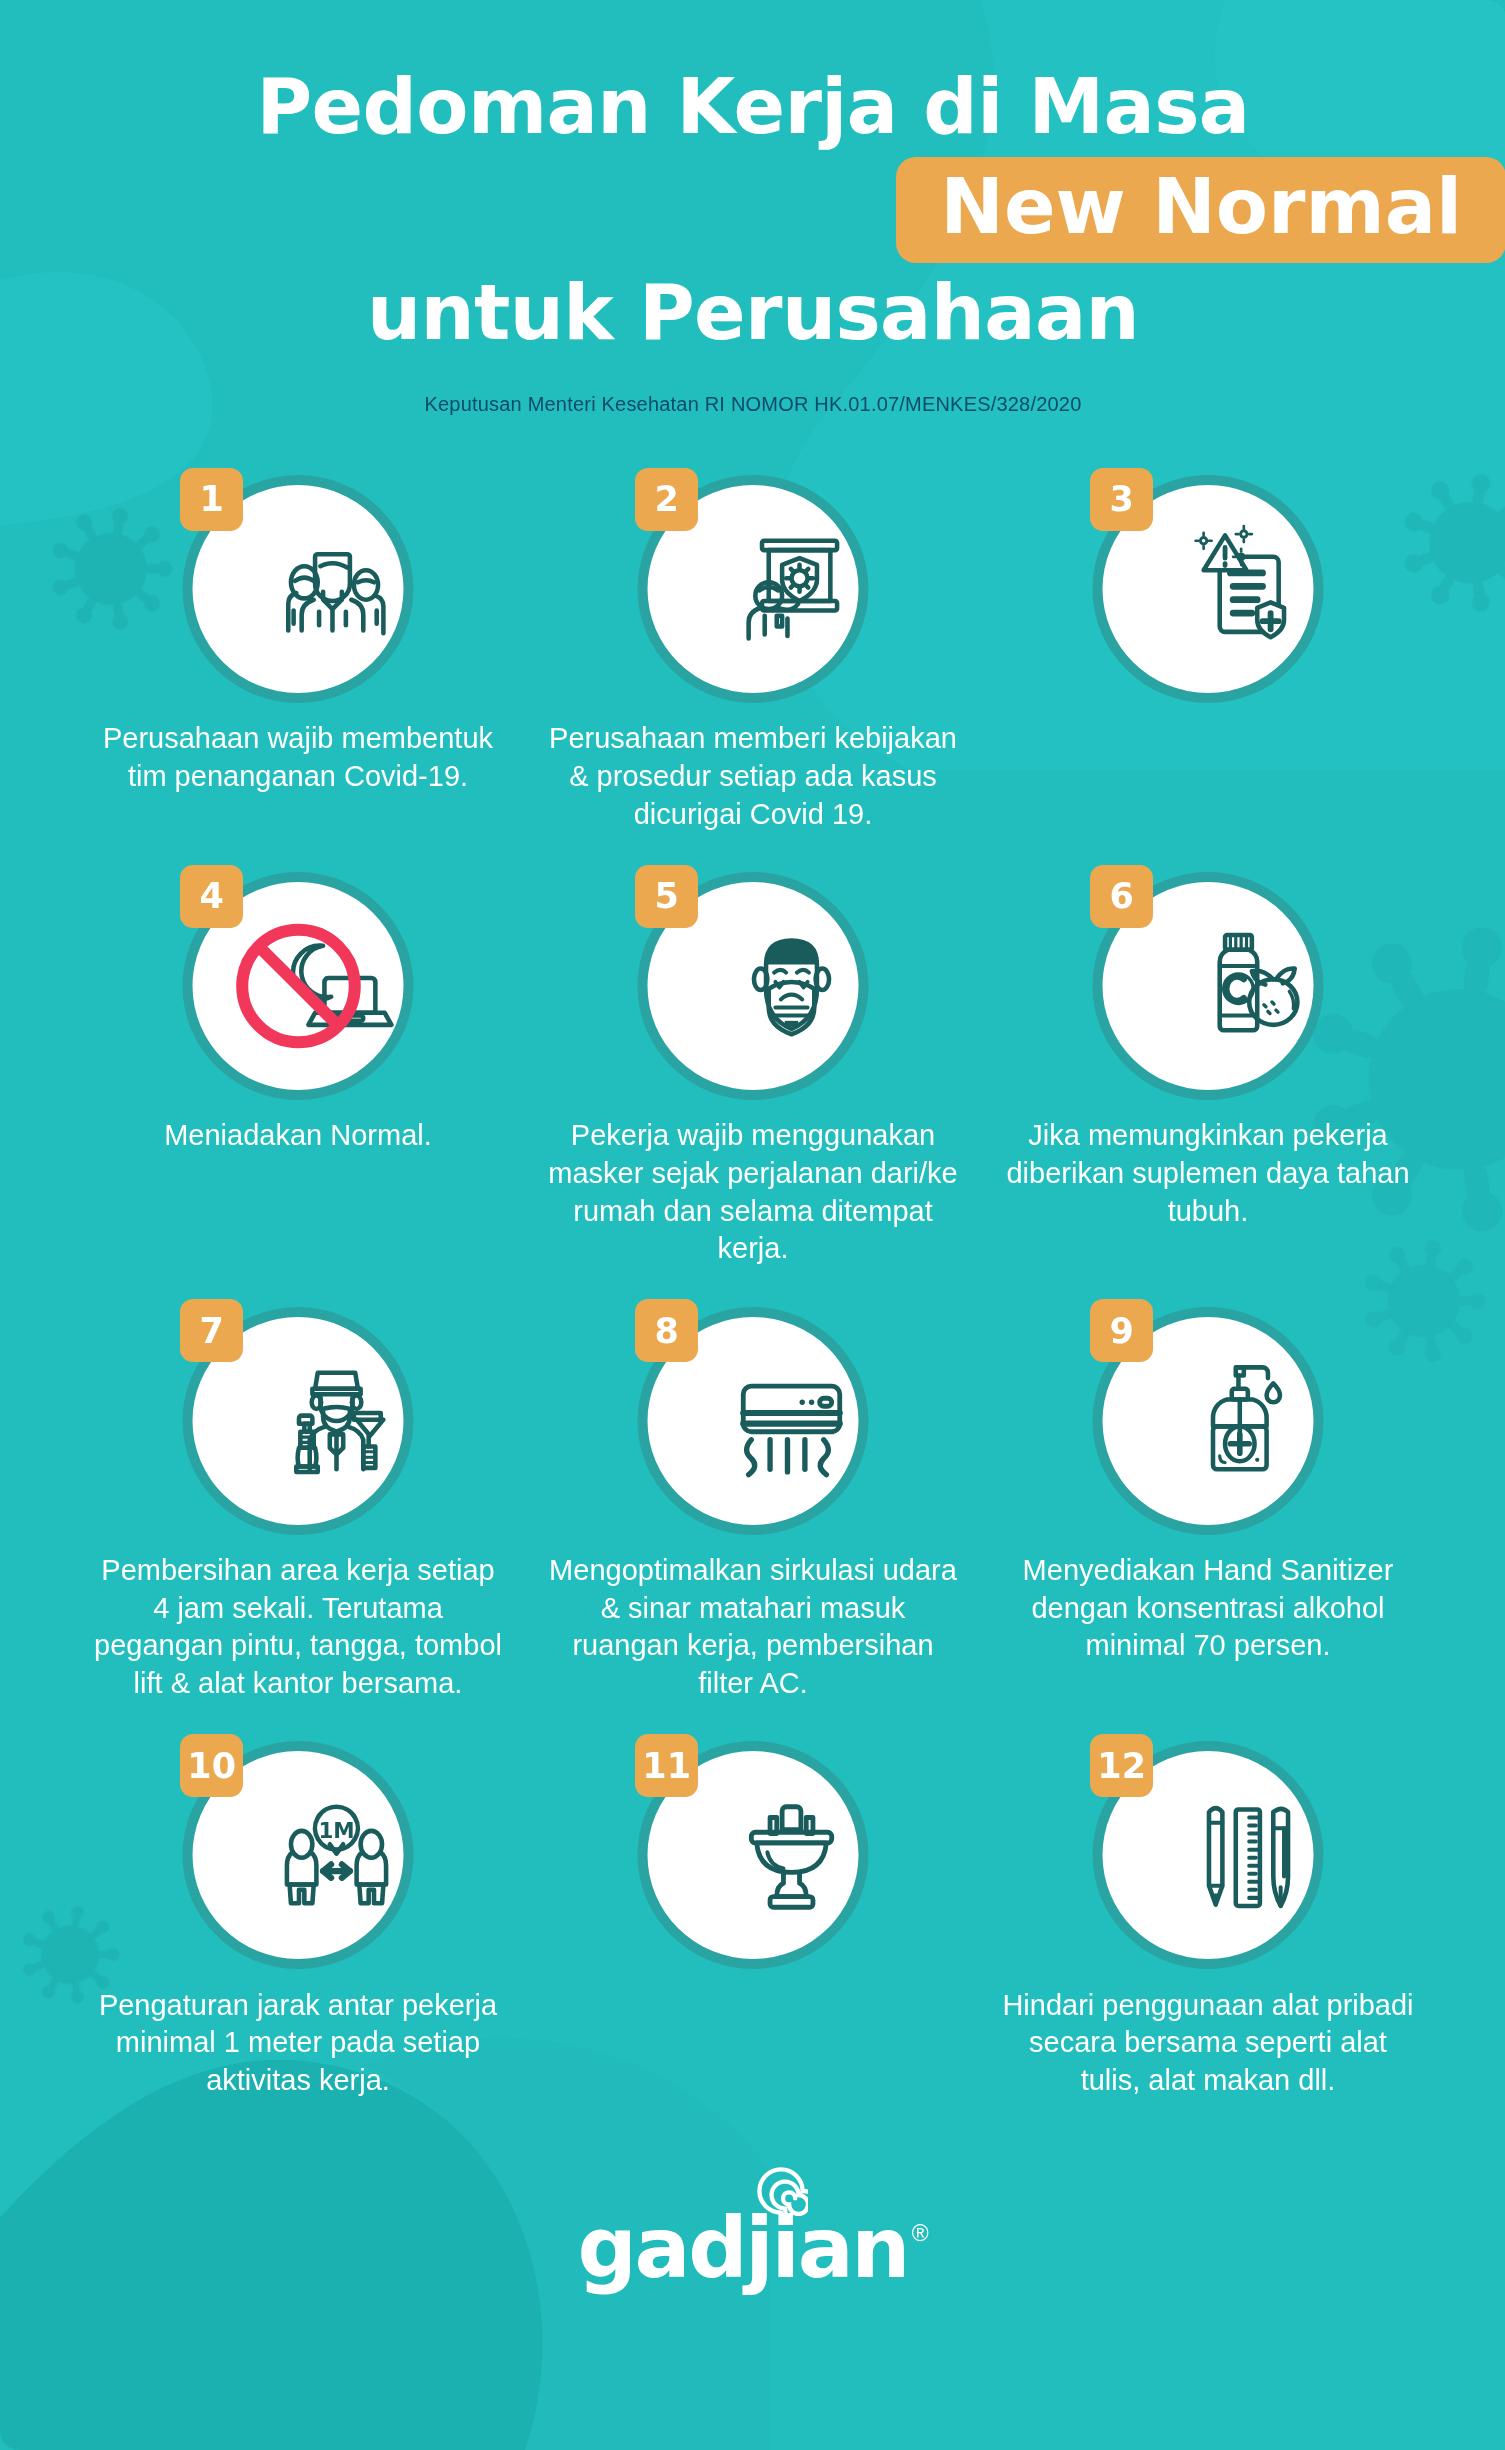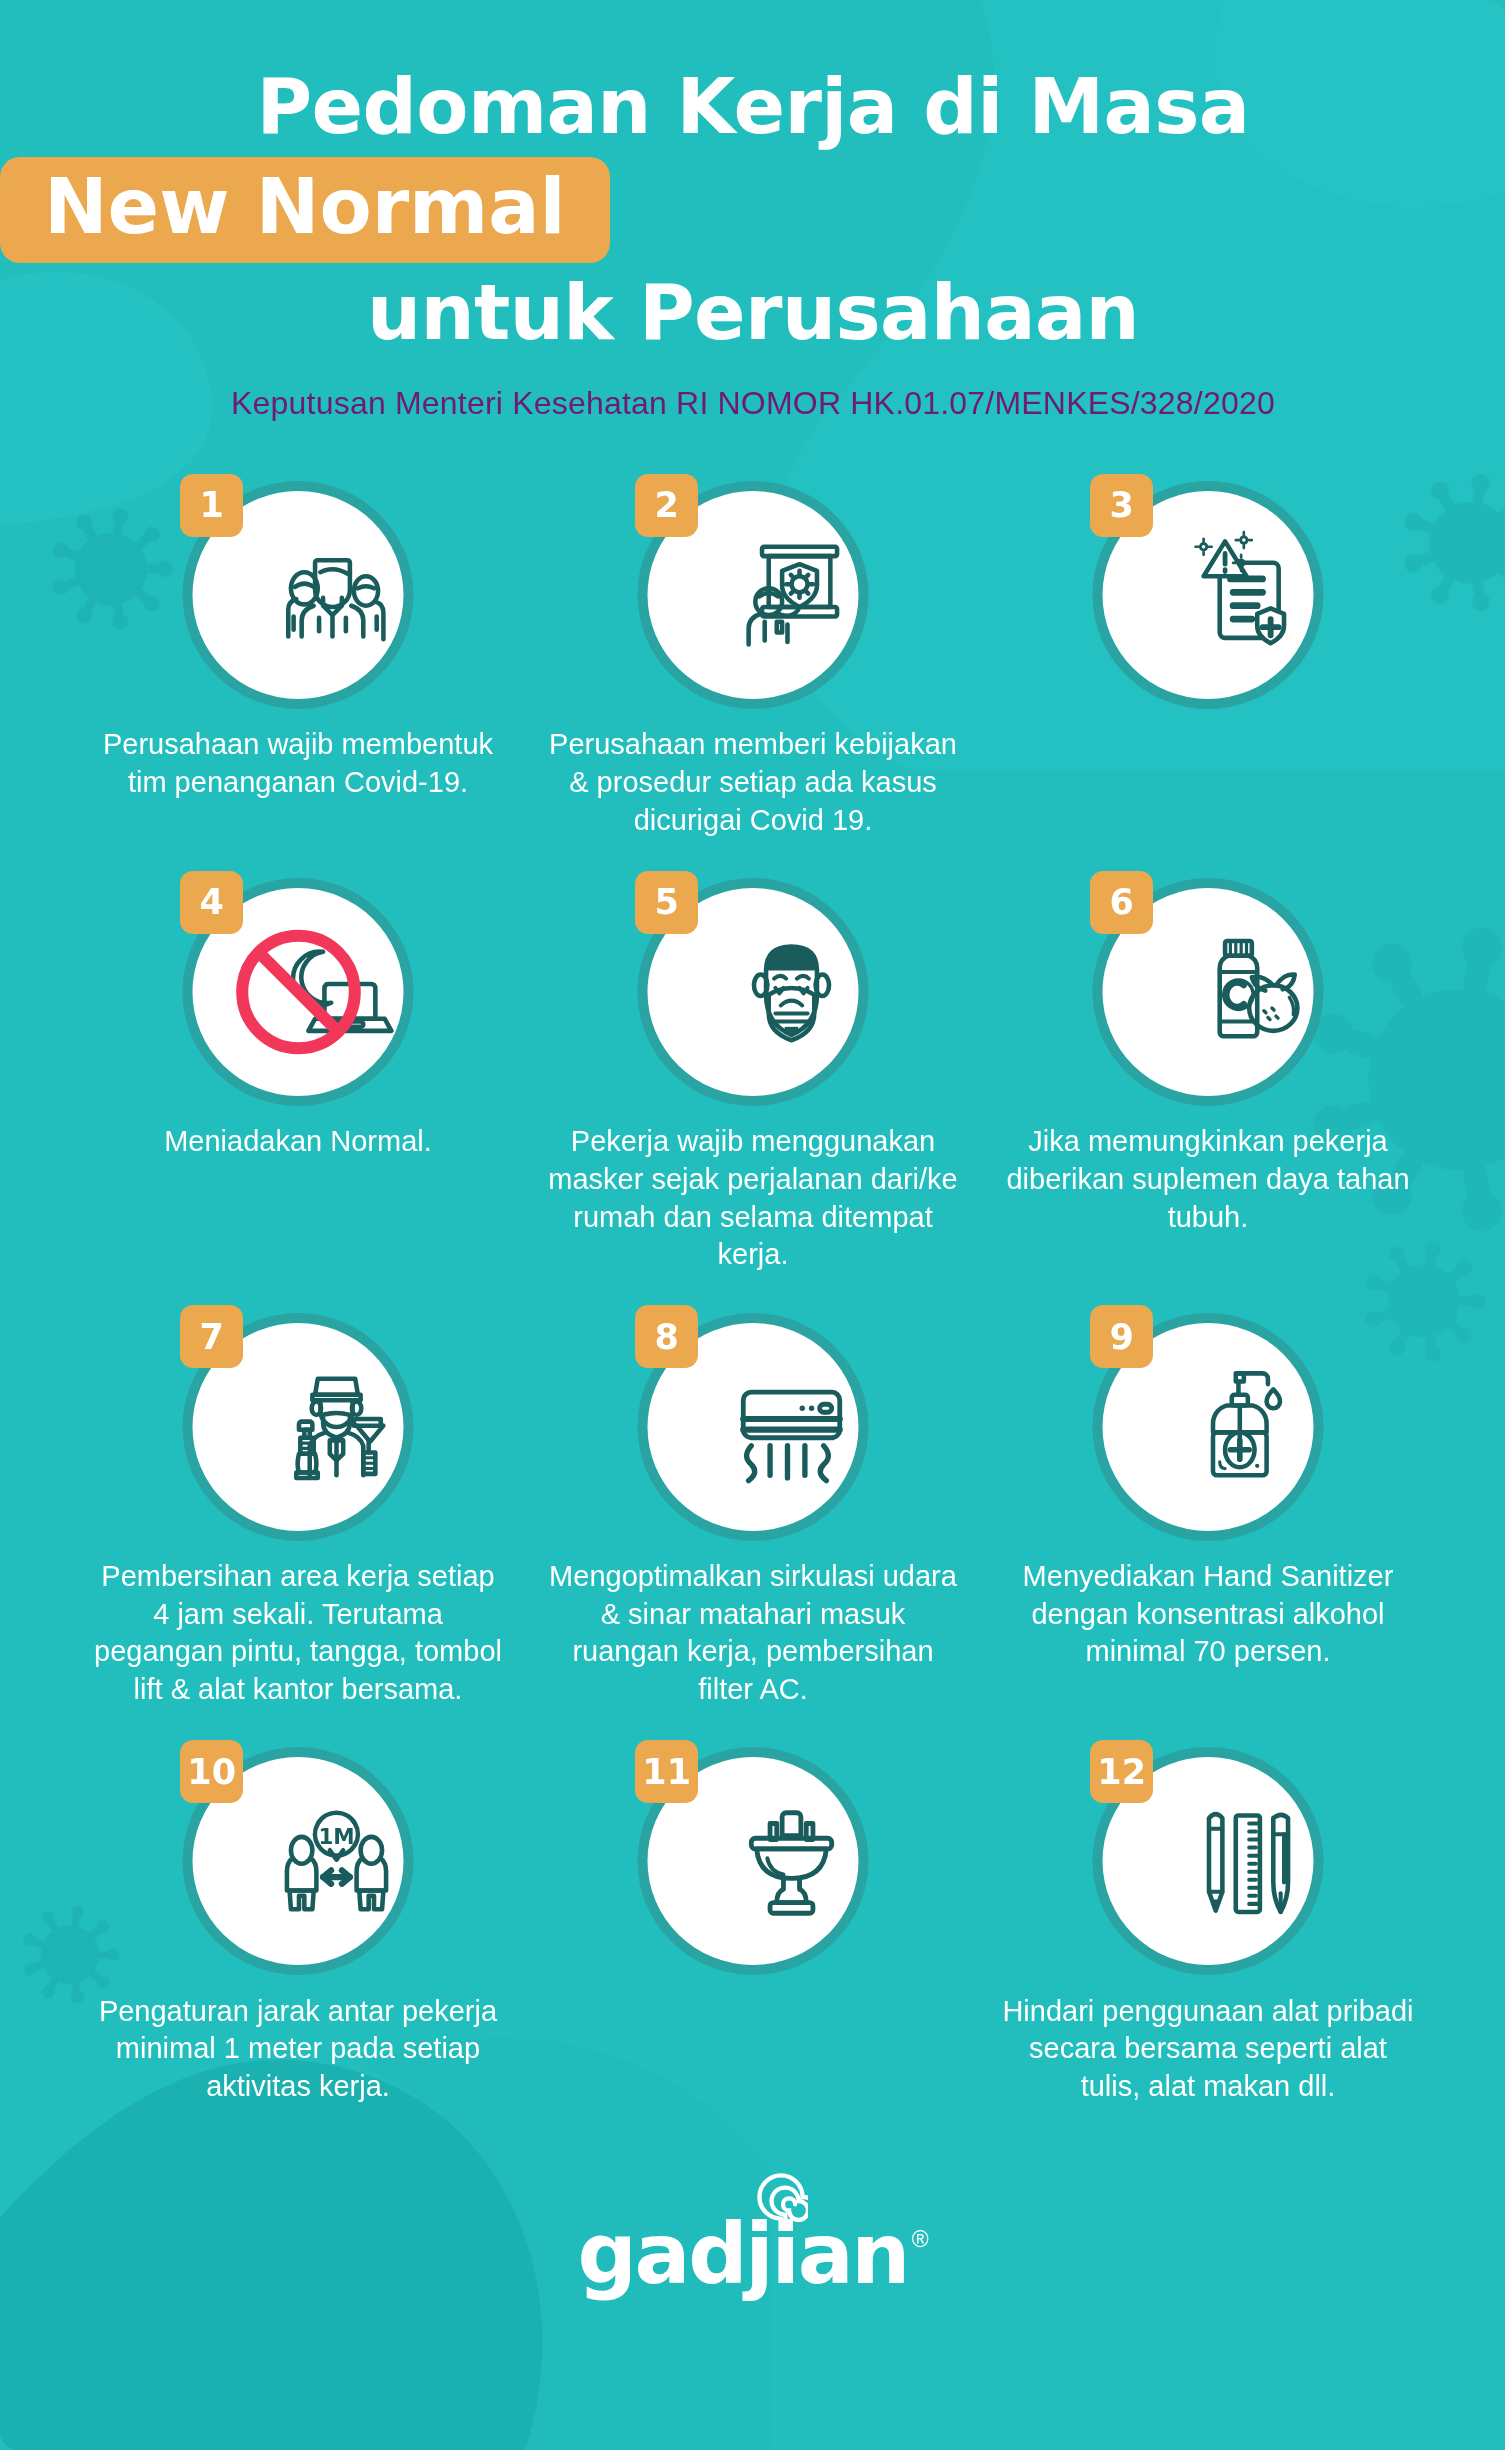--- a/index.html
+++ b/index.html
@@ -27,36 +27,36 @@
   .header { position:relative; z-index:5; padding-top:64px; text-align:center; }
   .title-line {
     font-size:76px;
     font-weight:bold;
     color:#ffffff;
     letter-spacing:-0.6px;
     line-height:1.12;
     font-family:"DejaVu Sans", sans-serif;
   }
   .title-line.l1 { margin-bottom:8.2px; }
-  .newnormal-wrap { display:flex; justify-content:flex-start; margin:3.5px 0 5.8px; }
+  .newnormal-wrap { display:flex; justify-content:flex-end; margin:3.5px 0 5.8px; }
   .newnormal {
     background:#EBA84F;
     border-radius:20px;
     padding:8.2px 44px 14px;
     font-size:76px;
     font-weight:bold;
     color:#ffffff;
     line-height:1.1;
     font-family:"DejaVu Sans", sans-serif;
   }
   .title-line.l3 { margin-top:7px; }
   .subtitle {
-    margin-top:30px;
-    font-size:32px;
-    color:#701a75;
+    margin-top:38px;
+    font-size:20px;
+    color:#0c4a6e;
     font-family:"Liberation Sans", sans-serif;
     letter-spacing:0.2px;
   }
 
   
   .grid {
     position:relative;
     z-index:5;
     margin:56px auto 0;
     width:1365px;

